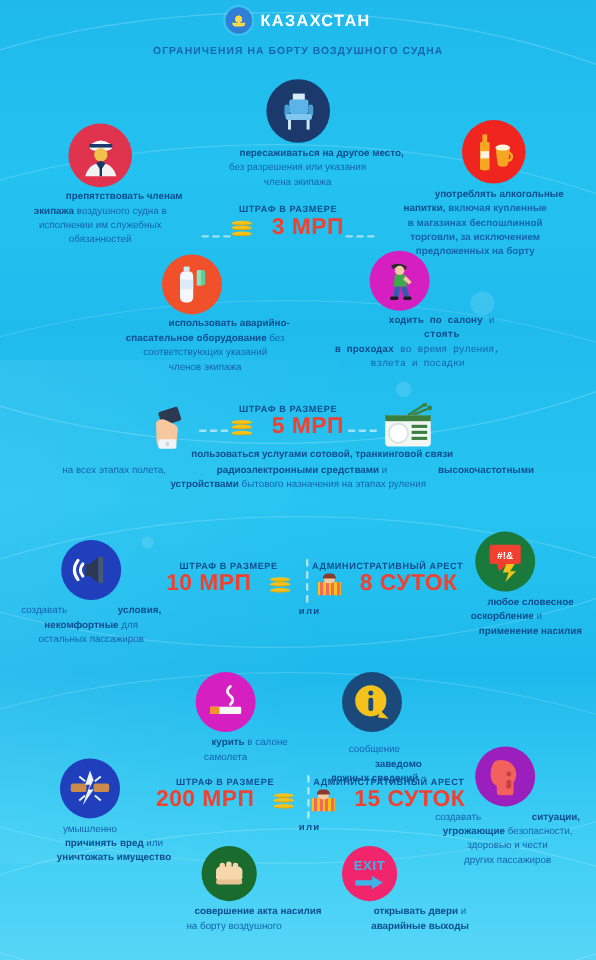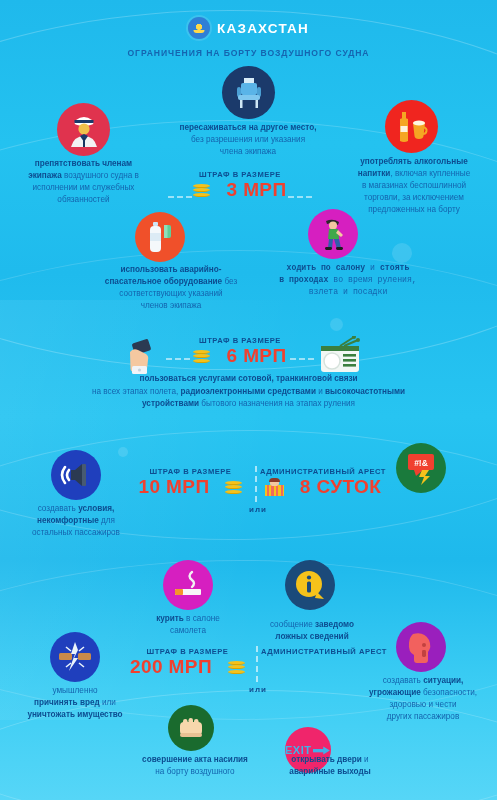--- a/index.html
+++ b/index.html
@@ -29,21 +29,21 @@
   .b1 { width:20px;height:20px; left:392px; top:243px; }
   .b2 { width:10px;height:10px; left:118px; top:447px; }
   .b3 { width:13px;height:13px; left:330px; top:318px; }
   .shade {
     position:absolute; left:0; top:300px; width:497px; height:420px;
     background:linear-gradient(100deg, rgba(255,255,255,0.07), rgba(255,255,255,0) 55%);
     pointer-events:none;
   }
 
   
-  .header { position:absolute; left:0; top:17px; width:497px; text-align:center; }
+  .header { position:absolute; left:0; top:6px; width:497px; text-align:center; }
   .brandrow { display:flex; align-items:center; justify-content:center; gap:7px; }
   .emblem {
     width:22px;height:22px;border-radius:50%;
     background:radial-gradient(circle at 50% 45%, #ffd94a 0 18%, #2f7fd6 19% 100%);
     box-shadow:0 0 0 2px rgba(255,255,255,0.12);
     position:relative;
   }
   .emblem:after{
     content:""; position:absolute; left:50%; top:58%; transform:translateX(-50%);
     width:11px;height:3px;border-radius:0 0 6px 6px; background:#ffd94a;
@@ -57,21 +57,21 @@
   
   .icon {
     border-radius:50%;
     display:flex; align-items:center; justify-content:center;
     position:relative;
   }
   .cap {
     position:absolute; text-align:center;
     font-size:8.2px; line-height:1.45; color:#1464ae;
   }
-  .cap b { color:#0d4d91; }
+  .cap b { color:#0d4d91;margin-left:40px; }
 
   .fineblock { position:absolute; text-align:center; }
   .flabel { font-size:7.6px; font-weight:bold; color:#0d4d91; letter-spacing:0.5px; }
   .fval {
     font-size:19px; font-weight:bold; color:#f0402f; letter-spacing:0.4px;
     display:flex; align-items:center; justify-content:center; gap:16px; white-space:nowrap;
   }
   .coins { width:17px;height:13px; position:relative; display:inline-block; }
   .coins i {
     position:absolute; left:0; width:17px; height:4px; border-radius:50%;
@@ -143,21 +143,21 @@
   <div class="icon" style="left:385px;top:100px;width:53px;height:53px;background:#f0251f;position:absolute;">
     <svg width="34" height="34" viewBox="0 0 34 34">
       <rect x="7" y="2" width="4" height="7" fill="#f5a623"></rect>
       <path d="M5 9 q4 -2 8 0 l0 22 q-4 2 -8 0 z" fill="#f5a623"></path>
       <rect x="5.5" y="16" width="7" height="6" fill="#fff" opacity="0.85"></rect>
       <path d="M18 13 l12 0 l-1.5 13 q-0.3 3 -4.5 3 q-4.2 0 -4.5 -3 z" fill="#f5a623"></path>
       <ellipse cx="24" cy="13" rx="6" ry="2.5" fill="#fff8e0"></ellipse>
       <path d="M28 17 q4 1 3.5 4 q-0.5 3 -3.8 3" fill="none" stroke="#f5a623" stroke-width="2"></path>
     </svg>
   </div>
-  <div class="cap" style="left:338px;top:156px;width:152px;"><b>употреблять алкогольные<br>напитки</b>, включая купленные<br>в магазинах беспошлинной<br>торговли, за исключением<br>предложенных на борту</div>
+  <div class="cap" style="left:320px;top:156px;width:152px;font-weight:bold;"><b>употреблять алкогольные<br>напитки</b>, включая купленные<br>в магазинах беспошлинной<br>торговли, за исключением<br>предложенных на борту</div>
 
   <div class="dash" style="left:168px;top:196px;width:24px;"></div>
   <div class="dash" style="left:288px;top:196px;width:24px;"></div>
   <div class="fineblock" style="left:180px;top:170px;width:120px;">
     <div class="flabel">ШТРАФ В РАЗМЕРЕ</div>
     <div class="fval">
       <span class="coins">
           <i></i>
           <i></i>
           <i></i>
@@ -216,21 +216,21 @@
   <div class="dash" style="left:166px;top:358px;width:24px;"></div>
   <div class="dash" style="left:290px;top:358px;width:24px;"></div>
   <div class="fineblock" style="left:180px;top:336px;width:120px;">
     <div class="flabel">ШТРАФ В РАЗМЕРЕ</div>
     <div class="fval">
       <span class="coins">
           <i></i>
           <i></i>
           <i></i>
         </span>
-      <span>6 МРП</span>
+      <span>5 МРП</span>
     </div>
   </div>
   <div class="cap" style="left:6px;top:373px;width:485px;line-height:1.55;"><b>пользоваться услугами сотовой, транкинговой связи</b><br>на всех этапах полета, <b>радиоэлектронными средствами</b> и <b>высокочастотными<br>устройствами</b> бытового назначения на этапах руления</div>
 
   <div class="icon" style="left:51px;top:450px;width:50px;height:50px;background:#1f3fbd;position:absolute;">
     <svg width="32" height="32" viewBox="0 0 32 32">
       <path d="M22 5 l0 22 l-7 -6 l-4 0 l0 -10 l4 0 z" fill="#2b3a52"></path>
       <path d="M9 11 q-4 5 0 10" fill="none" stroke="#fff" stroke-width="2.6" stroke-linecap="round"></path>
       <path d="M5 8 q-6 8 0 16" fill="none" stroke="#fff" stroke-width="2.6" stroke-linecap="round"></path>
       <rect x="22" y="5" width="4" height="22" rx="1" fill="#475a72"></rect>
@@ -265,20 +265,21 @@
   <div class="ili" style="position:absolute;left:228px;top:505px;width:60px;text-align:center;">или</div>
 
   <div class="icon" style="left:396px;top:443px;width:50px;height:50px;background:#1a7a3c;position:absolute;">
     <svg width="34" height="34" viewBox="0 0 34 34">
       <rect x="4" y="3" width="26" height="16" rx="2" fill="#f0402f"></rect>
       <path d="M10 19 l2 6 l7 -6 z" fill="#f0402f"></path>
       <text x="17" y="14.5" font-size="8.5" font-family="Liberation Sans, sans-serif" font-weight="bold" fill="#fff" text-anchor="middle">#!&amp;</text>
       <path d="M18 19 l7 0 l-4 6 l5 0 l-9 9 l3 -8 l-5 0 z" fill="#f5c21b"></path>
     </svg>
   </div>
+  <div class="cap" style="left:352px;top:496px;width:140px;"><b>любое словесное<br>оскорбление</b> и<br><b>применение насилия</b></div>
 
   <div class="icon" style="left:163px;top:560px;width:50px;height:50px;background:#d61fc0;position:absolute;">
     <svg width="32" height="32" viewBox="0 0 32 32">
       <path d="M20 3 q-5 4 0 8 q4 3 0 7" fill="none" stroke="#f2f2f2" stroke-width="2.4" stroke-linecap="round"></path>
       <rect x="3" y="20" width="26" height="6" rx="1" fill="#f7f7f7"></rect>
       <rect x="3" y="20" width="8" height="6" rx="1" fill="#f5932a"></rect>
     </svg>
   </div>
   <div class="cap" style="left:130px;top:613px;width:116px;"><b>курить</b> в салоне<br>самолета</div>
 
@@ -309,20 +310,29 @@
       <span class="coins">
           <i></i>
           <i></i>
           <i></i>
         </span>
     </div>
   </div>
   <div class="vdiv" style="left:256px;top:646px;height:36px;"></div>
   <div class="fineblock" style="left:259px;top:647px;width:130px;">
     <div class="flabel">АДМИНИСТРАТИВНЫЙ АРЕСТ</div>
+    <div class="fval">
+      <span class="jailer">
+        <span class="body"></span>
+          <span class="bars"></span>
+          <span class="head"></span>
+          <span class="hair"></span>
+      </span>
+      <span>15 СУТОК</span>
+    </div>
   </div>
   <div class="ili" style="position:absolute;left:228px;top:685px;width:60px;text-align:center;">или</div>
 
   <div class="icon" style="left:396px;top:622px;width:50px;height:50px;background:#9a1fbd;position:absolute;">
     <svg width="32" height="32" viewBox="0 0 32 32">
       <path d="M8 3 q11 -3 16 6 q3 7 -1 12 l0 8 q0 3 -3 3 l-8 0 q-3 0 -3 -3 l0 -5 q-6 -3 -5 -12 q0.5 -6 4 -9 z" fill="#f2615e"></path>
       <circle cx="19" cy="14" r="2" fill="#c2413f"></circle>
       <rect x="17" y="19" width="4" height="7" rx="1.4" fill="#c2413f"></rect>
     </svg>
   </div>
@@ -332,21 +342,21 @@
     <svg width="30" height="30" viewBox="0 0 30 30">
       <rect x="4" y="9" width="22" height="13" rx="4" fill="#f7d7ac"></rect>
       <rect x="7" y="6" width="4.5" height="8" rx="2.2" fill="#f7d7ac"></rect>
       <rect x="12.5" y="5" width="4.5" height="9" rx="2.2" fill="#f7d7ac"></rect>
       <rect x="18" y="6" width="4.5" height="8" rx="2.2" fill="#f7d7ac"></rect>
       <rect x="4" y="20" width="22" height="4" rx="2" fill="#e8c193"></rect>
     </svg>
   </div>
   <div class="cap" style="left:115px;top:754px;width:160px;"><b>совершение акта насилия</b><br>на борту воздушного</div>
 
-  <div class="icon" style="left:285px;top:727px;width:46px;height:46px;background:#f0256b;position:absolute;flex-direction:row;gap:2px;">
+  <div class="icon" style="left:285px;top:705px;width:46px;height:46px;background:#f0256b;position:absolute;flex-direction:column;gap:2px;">
     <span style="font-size:11px;font-weight:bold;color:#3fb3e8;letter-spacing:0.5px;">EXIT</span>
     <svg width="24" height="11" viewBox="0 0 24 11">
       <rect x="0" y="3.5" width="15" height="4.5" fill="#3fb3e8"></rect>
       <path d="M14 0 l9 5.5 l-9 5.5 z" fill="#3fb3e8"></path>
     </svg>
   </div>
   <div class="cap" style="left:255px;top:754px;width:150px;"><b>открывать двери</b> и<br><b>аварийные выходы</b></div>
 </div>
 
 </body></html>

